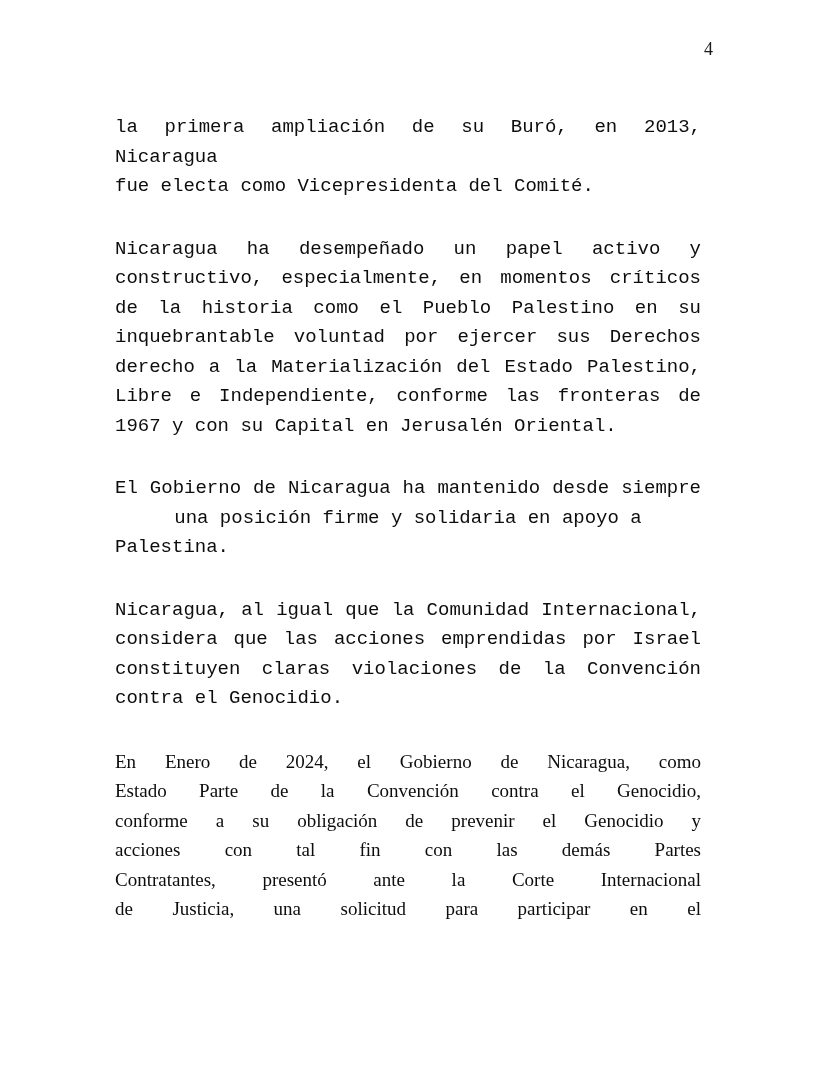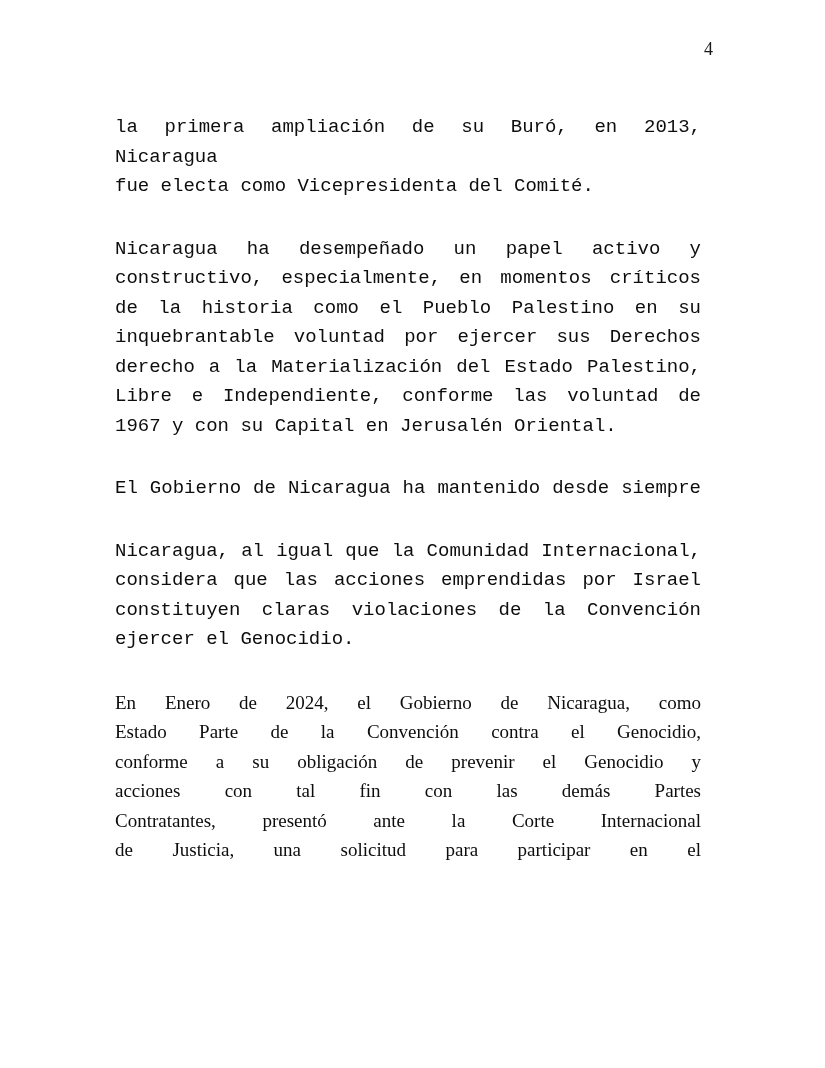--- a/index.html
+++ b/index.html
@@ -59,31 +59,32 @@
       <div class="paragraph">
         <div class="line">la primera ampliación de su Buró, en 2013, Nicaragua</div>
         <div class="line final">fue electa como Vicepresidenta del Comité.</div>
       </div>
       <div class="paragraph">
         <div class="line">Nicaragua ha desempeñado un papel activo y</div>
         <div class="line">constructivo, especialmente, en momentos críticos</div>
         <div class="line">de la historia como el Pueblo Palestino en su</div>
         <div class="line">inquebrantable voluntad por ejercer sus Derechos</div>
         <div class="line">derecho a la Materialización del Estado Palestino,</div>
-        <div class="line">Libre e Independiente, conforme las voluntad de</div>
+        <div class="line">Libre e Independiente, conforme las fronteras de</div>
         <div class="line final">1967 y con su Capital en Jerusalén Oriental.</div>
       </div>
       <div class="paragraph">
         <div class="line">El Gobierno de Nicaragua ha mantenido desde siempre</div>
+        <div class="line final">una posición firme y solidaria en apoyo a Palestina.</div>
       </div>
       <div class="paragraph">
         <div class="line">Nicaragua, al igual que la Comunidad Internacional,</div>
         <div class="line">considera que las acciones emprendidas por Israel</div>
         <div class="line">constituyen claras violaciones de la Convención</div>
-        <div class="line final">ejercer el Genocidio.</div>
+        <div class="line final">contra el Genocidio.</div>
       </div>
       <div class="paragraph">
         <div class="line">En Enero de 2024, el Gobierno de Nicaragua, como</div>
         <div class="line">Estado Parte de la Convención contra el Genocidio,</div>
         <div class="line">conforme a su obligación de prevenir el Genocidio y</div>
         <div class="line">acciones con tal fin con las demás Partes</div>
         <div class="line">Contratantes, presentó ante la Corte Internacional</div>
         <div class="line">de Justicia, una solicitud para participar en el</div>
       </div>
     </div>

